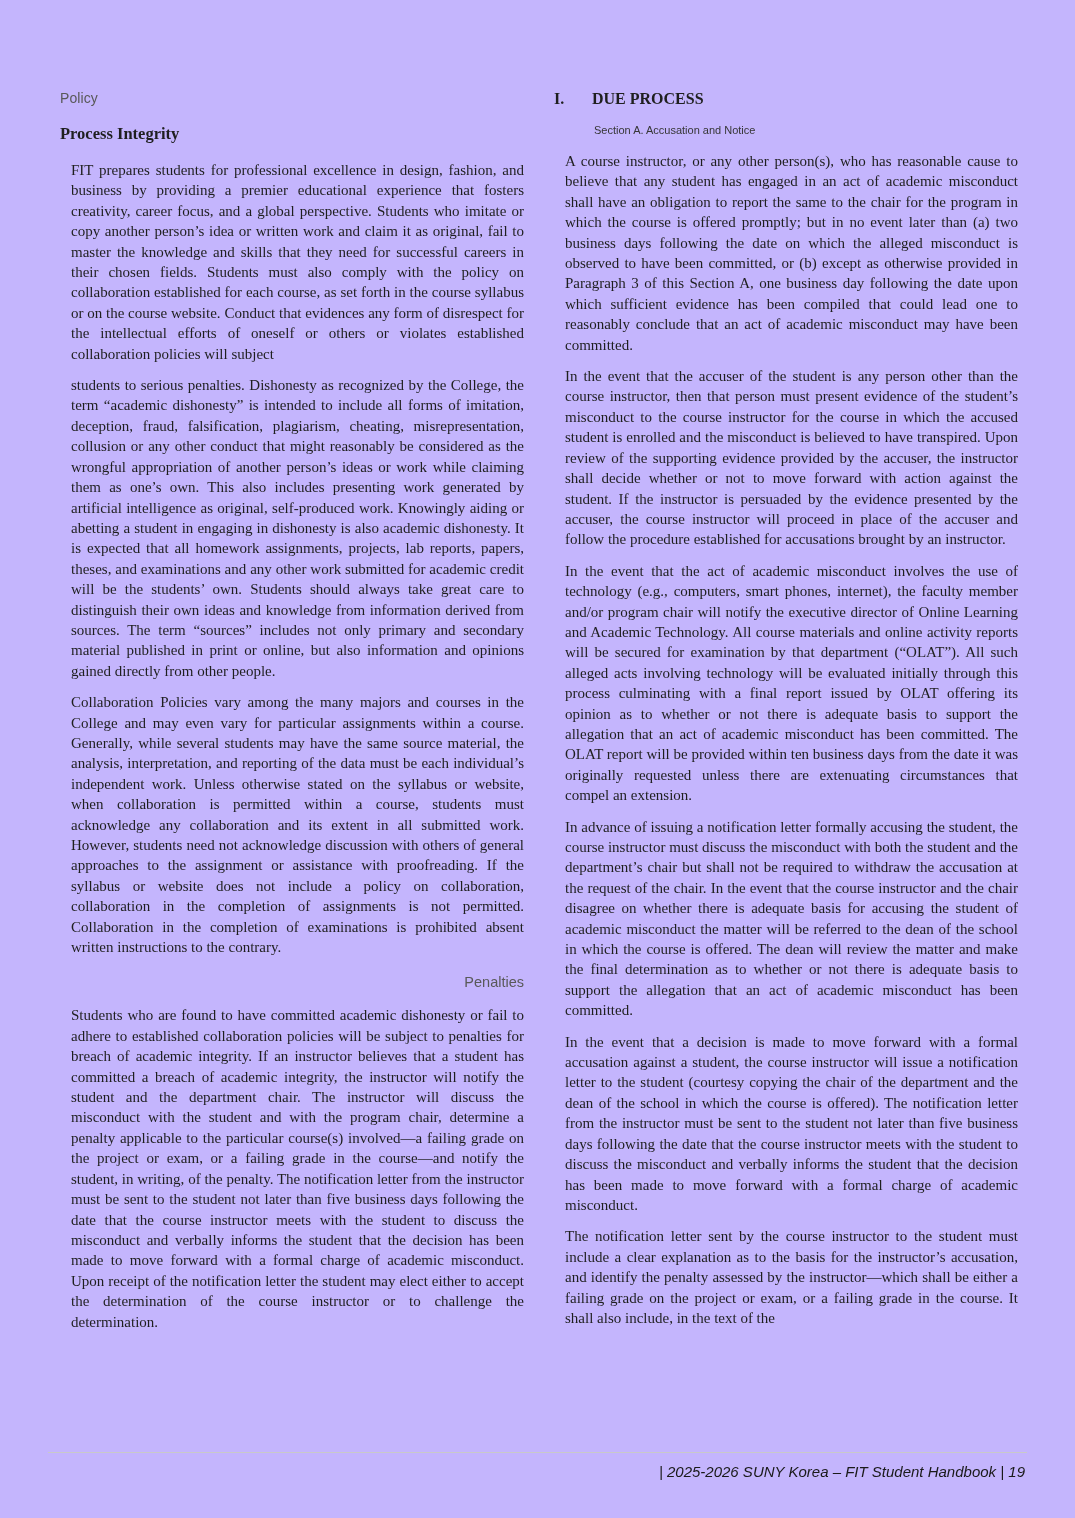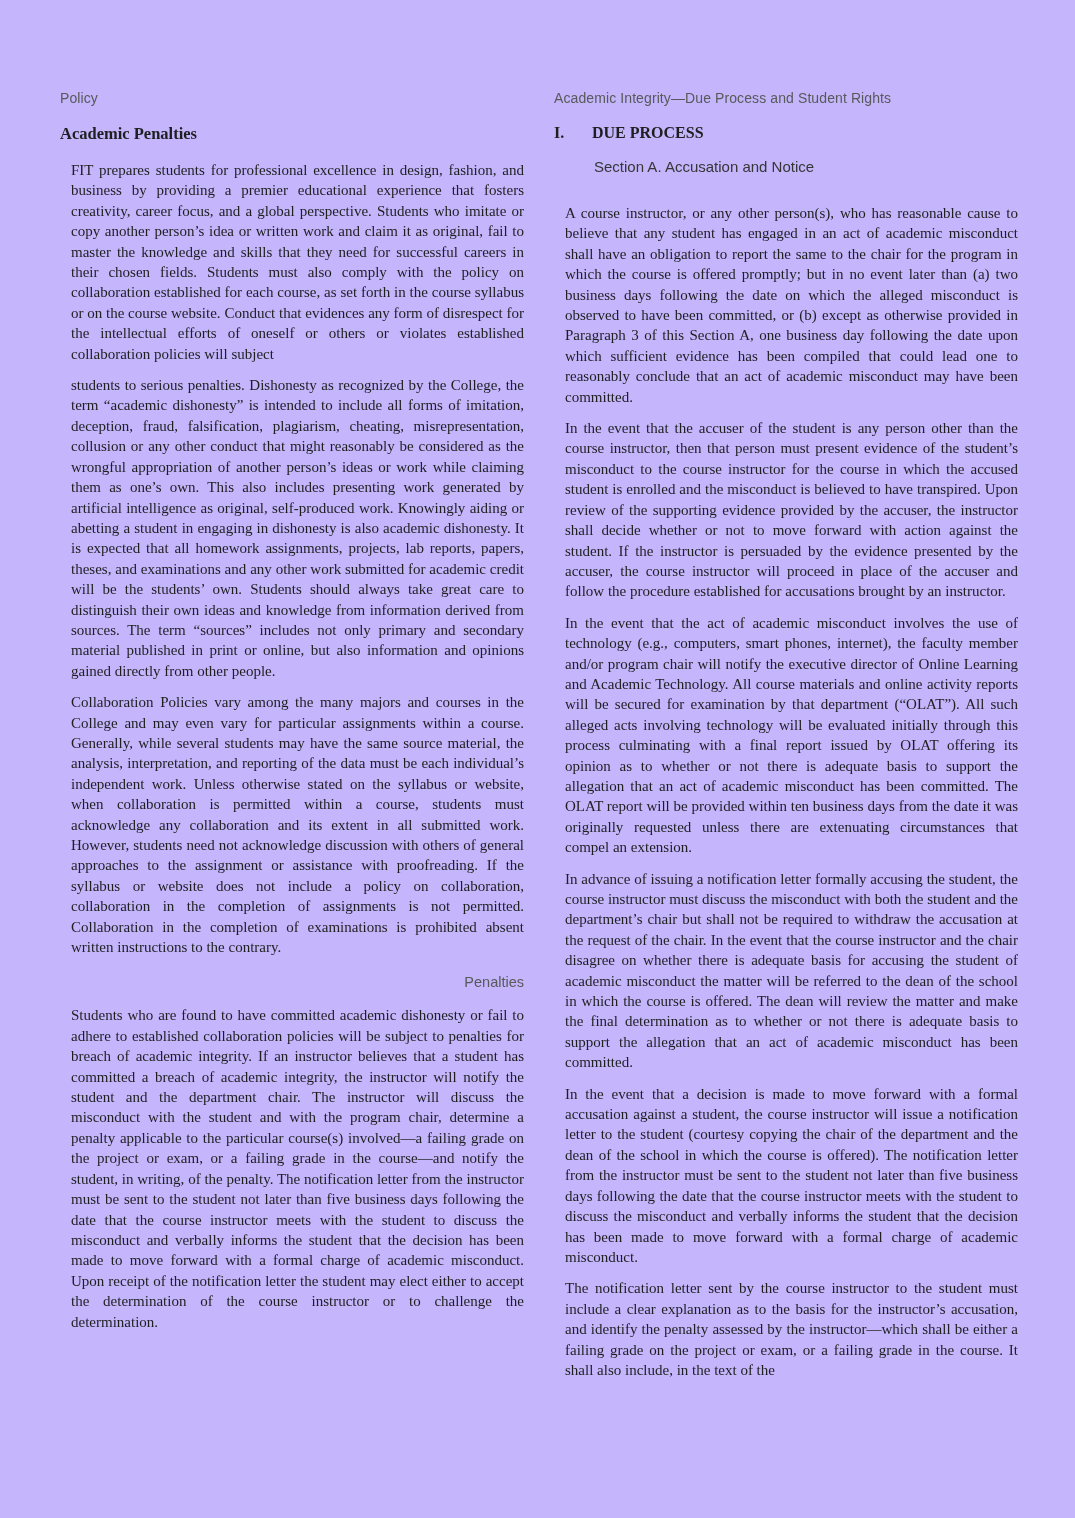--- a/index.html
+++ b/index.html
@@ -51,24 +51,24 @@
   .section-heading.bold-head {
     font-weight: bold;
   }
   .subheading-bold {
     font-size: 16.5px;
     font-weight: bold;
     margin: 0 0 16px 0;
   }
   .subsection {
     font-family: "Liberation Sans", sans-serif;
-    font-size: 15px;
+    font-size: 11px;
     color: #363636;
     padding-left: 40px;
-    margin-bottom: 28px;
+    margin-bottom: 15px;
   }
   p.body-para {
     font-size: 15px;
     line-height: 20.4px;
     text-align: justify;
     margin: 0 0 11px 11px;
     hyphens: none;
   }
   .gray-subhead {
     font-family: "Liberation Sans", sans-serif;
@@ -102,44 +102,47 @@
 <body>
 
 <div class="page">
 
   <div class="columns">
 
     <div class="col">
       <div class="running-head">Policy</div>
 
 
-      <div class="subheading-bold">Academic Penalties</div>
+      <div class="subheading-bold">Process Integrity</div>
 
       <p class="body-para">FIT prepares students for professional excellence in design, fashion, and business by providing a premier educational experience that fosters creativity, career focus, and a global perspective. Students who imitate or copy another person’s idea or written work and claim it as original, fail to master the knowledge and skills that they need for successful careers in their chosen fields. Students must also comply with the policy on collaboration established for each course, as set forth in the course syllabus or on the course website. Conduct that evidences any form of disrespect for the intellectual efforts of oneself or others or violates established collaboration policies will subject</p>
       <p class="body-para">students to serious penalties. Dishonesty as recognized by the College, the term “academic dishonesty” is intended to include all forms of imitation, deception, fraud, falsification, plagiarism, cheating, misrepresentation, collusion or any other conduct that might reasonably be considered as the wrongful appropriation of another person’s ideas or work while claiming them as one’s own. This also includes presenting work generated by artificial intelligence as original, self-produced work. Knowingly aiding or abetting a student in engaging in dishonesty is also academic dishonesty. It is expected that all homework assignments, projects, lab reports, papers, theses, and examinations and any other work submitted for academic credit will be the students’ own. Students should always take great care to distinguish their own ideas and knowledge from information derived from sources. The term “sources” includes not only primary and secondary material published in print or online, but also information and opinions gained directly from other people.</p>
       <p class="body-para">Collaboration Policies vary among the many majors and courses in the College and may even vary for particular assignments within a course. Generally, while several students may have the same source material, the analysis, interpretation, and reporting of the data must be each individual’s independent work. Unless otherwise stated on the syllabus or website, when collaboration is permitted within a course, students must acknowledge any collaboration and its extent in all submitted work. However, students need not acknowledge discussion with others of general approaches to the assignment or assistance with proofreading. If the syllabus or website does not include a policy on collaboration, collaboration in the completion of assignments is not permitted. Collaboration in the completion of examinations is prohibited absent written instructions to the contrary.</p>
 
       <div class="gray-subhead">Penalties</div>
 
       <p class="body-para">Students who are found to have committed academic dishonesty or fail to adhere to established collaboration policies will be subject to penalties for breach of academic integrity. If an instructor believes that a student has committed a breach of academic integrity, the instructor will notify the student and the department chair. The instructor will discuss the misconduct with the student and with the program chair, determine a penalty applicable to the particular course(s) involved—a failing grade on the project or exam, or a failing grade in the course—and notify the student, in writing, of the penalty. The notification letter from the instructor must be sent to the student not later than five business days following the date that the course instructor meets with the student to discuss the misconduct and verbally informs the student that the decision has been made to move forward with a formal charge of academic misconduct. Upon receipt of the notification letter the student may elect either to accept the determination of the course instructor or to challenge the determination.</p>
     </div>
 
     <div class="col">
-      <div class="running-head">Academic Integrity—Due Process and Student Rights</div>
 
       <div class="section-heading bold-head">
         <span class="num">I.</span><span>DUE PROCESS</span>
       </div>
 
       <div class="subsection">Section A. Accusation and Notice</div>
 
       <p class="body-para">A course instructor, or any other person(s), who has reasonable cause to believe that any student has engaged in an act of academic misconduct shall have an obligation to report the same to the chair for the program in which the course is offered promptly; but in no event later than (a) two business days following the date on which the alleged misconduct is observed to have been committed, or (b) except as otherwise provided in Paragraph 3 of this Section A, one business day following the date upon which sufficient evidence has been compiled that could lead one to reasonably conclude that an act of academic misconduct may have been committed.</p>
       <p class="body-para">In the event that the accuser of the student is any person other than the course instructor, then that person must present evidence of the student’s misconduct to the course instructor for the course in which the accused student is enrolled and the misconduct is believed to have transpired. Upon review of the supporting evidence provided by the accuser, the instructor shall decide whether or not to move forward with action against the student. If the instructor is persuaded by the evidence presented by the accuser, the course instructor will proceed in place of the accuser and follow the procedure established for accusations brought by an instructor.</p>
       <p class="body-para">In the event that the act of academic misconduct involves the use of technology (e.g., computers, smart phones, internet), the faculty member and/or program chair will notify the executive director of Online Learning and Academic Technology. All course materials and online activity reports will be secured for examination by that department (“OLAT”). All such alleged acts involving technology will be evaluated initially through this process culminating with a final report issued by OLAT offering its opinion as to whether or not there is adequate basis to support the allegation that an act of academic misconduct has been committed. The OLAT report will be provided within ten business days from the date it was originally requested unless there are extenuating circumstances that compel an extension.</p>
       <p class="body-para">In advance of issuing a notification letter formally accusing the student, the course instructor must discuss the misconduct with both the student and the department’s chair but shall not be required to withdraw the accusation at the request of the chair. In the event that the course instructor and the chair disagree on whether there is adequate basis for accusing the student of academic misconduct the matter will be referred to the dean of the school in which the course is offered. The dean will review the matter and make the final determination as to whether or not there is adequate basis to support the allegation that an act of academic misconduct has been committed.</p>
       <p class="body-para">In the event that a decision is made to move forward with a formal accusation against a student, the course instructor will issue a notification letter to the student (courtesy copying the chair of the department and the dean of the school in which the course is offered). The notification letter from the instructor must be sent to the student not later than five business days following the date that the course instructor meets with the student to discuss the misconduct and verbally informs the student that the decision has been made to move forward with a formal charge of academic misconduct.</p>
       <p class="body-para">The notification letter sent by the course instructor to the student must include a clear explanation as to the basis for the instructor’s accusation, and identify the penalty assessed by the instructor—which shall be either a failing grade on the project or exam, or a failing grade in the course. It shall also include, in the text of the</p>
     </div>
 
   </div>
 
+  <div class="footer">
+    <hr class="footer-rule">
+    <div class="footer-text">| 2025-2026 SUNY Korea – FIT Student Handbook | 19</div>
+  </div>
 
 </div>
 
 </body></html>

